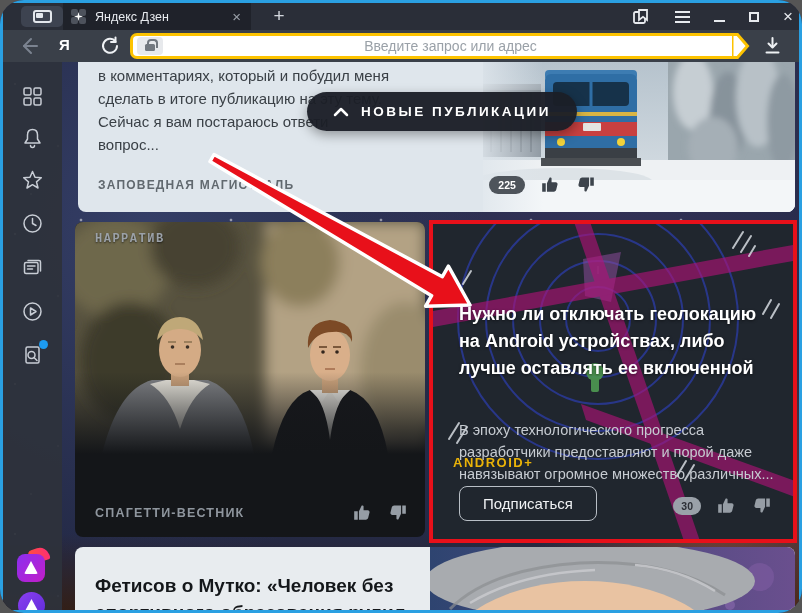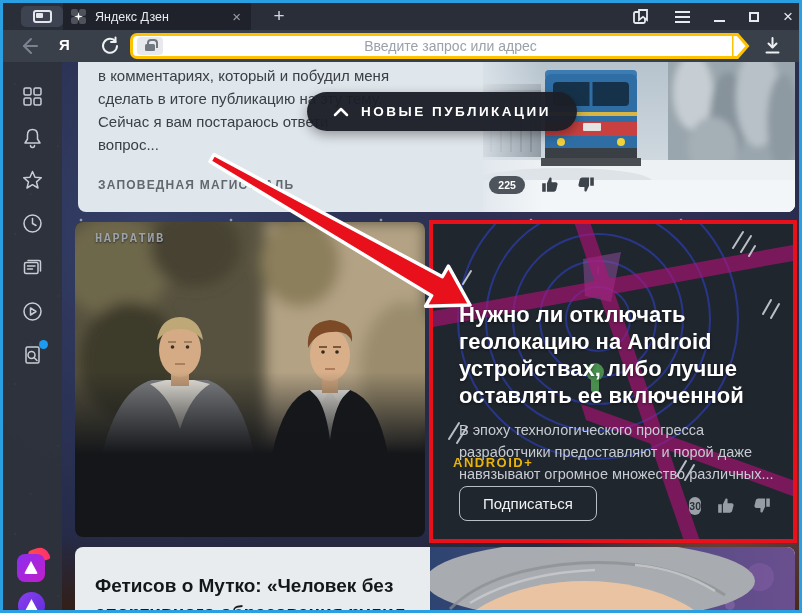--- a/index.html
+++ b/index.html
@@ -1,17 +1,17 @@
 <!DOCTYPE html>
 <html><head>
 <meta charset="utf-8">
 <style>
   * { margin:0; padding:0; box-sizing:border-box; }
   body { font-family:"Liberation Sans", sans-serif; background:#555; }
-  .window { position:relative; width:802px; height:613px; background:#262c49; overflow:hidden; }
+  .window { position:relative; width:802px; height:613px; background:#262c49; overflow:hidden;border-radius:24px; }
   .window-border { position:absolute; inset:0; border:3px solid #2aa0e2; pointer-events:none; z-index:200; }
 
   
   .titlebar { position:absolute; top:3px; left:3px; right:3px; height:27px; background:#2a2e38; z-index:100; }
   .tableau-btn { position:absolute; left:18px; top:3px; width:42px; height:21px; background:#3d4350; border-radius:5px; display:flex; align-items:center; justify-content:center; }
   .tableau-icon { width:19px; height:13px; border:2px solid #e3e7ec; border-radius:3px; position:relative; }
   .tableau-icon .inner { position:absolute; left:1px; top:1px; width:7px; height:5px; background:#e3e7ec; border-radius:1px; }
   .tab { position:absolute; left:60px; top:0; width:188px; height:27px; background:#1f222a; display:flex; align-items:center; padding:0 8px; }
   .favicon { width:15px; height:15px; position:relative; display:grid; grid-template-columns:7px 7px; grid-template-rows:7px 7px; gap:1px; }
   .favicon i { background:#4d525c; border-radius:2px; }
@@ -87,26 +87,26 @@
 
   .left-card { left:72px; top:160px; width:350px; height:315px; background:#141619; border-radius:8px; overflow:hidden; }
   .lc-photo { position:absolute; inset:0 0 auto 0; height:232px; }
   .lc-tag { position:absolute; left:20px; top:10px; font-size:12px; font-weight:bold; letter-spacing:1.5px; color:#9ba1a8; text-shadow:0 1px 2px rgba(0,0,0,.6);font-family:Liberation Mono, monospace; }
   .lc-title { position:absolute; left:20px; top:193px; width:310px; color:#fff; font-size:19px; font-weight:bold; line-height:27px; }
   .lc-meta { position:absolute; left:20px; right:18px; top:281px; display:flex; align-items:center; }
   .channel-dark { font-size:12.5px; font-weight:bold; letter-spacing:1.2px; color:#8f969e; flex:1; }
 
   .right-card { left:426px; top:158px; width:368px; height:323px; background:#20262e; border:4px solid #e8101a; overflow:hidden; }
   .rc-art { position:absolute; inset:0; }
-  .rc-title { position:absolute; left:26px; top:77px; width:310px; color:#fff; font-size:22px; font-weight:bold; line-height:27px; text-shadow:0 1px 3px rgba(0,0,0,.5); }
+  .rc-title { position:absolute; left:26px; top:77px; width:310px; color:#fff; font-size:18px; font-weight:bold; line-height:27px; text-shadow:0 1px 3px rgba(0,0,0,.5); }
   .rc-desc { position:absolute; left:26px; top:160px; width:325px; color:#c6cbd1; font-size:14.5px; line-height:22px;margin-top:35px; }
   .rc-channel { position:absolute; left:20px; top:231px; font-size:13px; font-weight:bold; letter-spacing:1.5px; color:#eab308; }
   .subscribe-btn { position:absolute; left:26px; top:262px; background:transparent; border:1.5px solid #b9bfc6; border-radius:8px; color:#f0f2f4; font-size:15px; padding:8px 23px; font-family:"Liberation Sans", sans-serif;text-align:right; }
   .rc-meta { position:absolute; right:22px; top:272px; display:flex; align-items:center; }
-  .badge-gray { background:#9aa1a9; color:#2b2f36; font-size:10.5px; font-weight:bold; border-radius:9px; padding:3px 0; }
+  .badge-gray { background:#9aa1a9; color:#2b2f36; font-size:10.5px; font-weight:bold; border-radius:9px; padding:3px 8px; }
 
   .bottom-card { left:72px; top:485px; width:720px; height:70px; background:#e8ecef; border-radius:8px 8px 0 0; overflow:hidden; }
   .bc-title { position:absolute; left:20px; top:25px; color:#14171a; font-size:19px; font-weight:bold; line-height:27px; }
   .bc-photo { position:absolute; right:0; top:0; width:365px; height:70px; }
 
   .arrow-overlay { position:absolute; left:187px; top:78px; width:320px; height:180px; z-index:50; pointer-events:none; }
 
   .th-light path { fill:#3d444c; }
   .th-dark path { fill:#969da5; }
 </style>
@@ -357,20 +357,33 @@
             <path d="M-22 8 Q-24 -18 0 -20 Q24 -18 22 2 Q18 -10 2 -8 Q-14 -8 -22 8 Z" fill="#7c4a26"></path>
             <circle cx="-7" cy="12" r="1.8" fill="#33261d"></circle>
             <circle cx="7" cy="12" r="1.8" fill="#33261d"></circle>
             <path d="M-11 7 h8 M3 7 h8" stroke="#5d3c22" stroke-width="1.5"></path>
             <path d="M-5 29 h10" stroke="#a06a4a" stroke-width="1.5"></path>
           </g>
           <rect x="0" y="150" width="350" height="82" fill="url(#fade)"></rect>
         </svg>
       </div>
       <span class="lc-tag">НАРРАТИВ</span>
+      <div class="lc-meta">
+        <span class="channel-dark">СПАГЕТТИ-ВЕСТНИК</span>
+        <span class="thumb th-dark">
+          <svg viewBox="0 0 16 16">
+              <path d="M1 7h3v7H1zM5 14V7l2.2-4.6c.3-.7 1.7-.4 1.7.5V6h3.5c1 0 1.8 1 1.5 2l-1.1 4.4c-.2.9-1 1.6-2 1.6z"></path>
+            </svg>
+        </span>
+        <span class="thumb down th-dark">
+          <svg viewBox="0 0 16 16">
+              <path d="M1 7h3v7H1zM5 14V7l2.2-4.6c.3-.7 1.7-.4 1.7.5V6h3.5c1 0 1.8 1 1.5 2l-1.1 4.4c-.2.9-1 1.6-2 1.6z"></path>
+            </svg>
+        </span>
+      </div>
     </div>
 
     <div class="card right-card">
       <div class="rc-art">
         <svg width="360" height="315" viewBox="0 0 360 315">
           <g stroke="#2b3ba0" fill="none" opacity="0.8" stroke-width="2">
             <circle cx="165" cy="95" r="32"></circle>
               <circle cx="165" cy="95" r="58"></circle>
               <circle cx="165" cy="95" r="85"></circle>
               <circle cx="165" cy="95" r="112"></circle>

